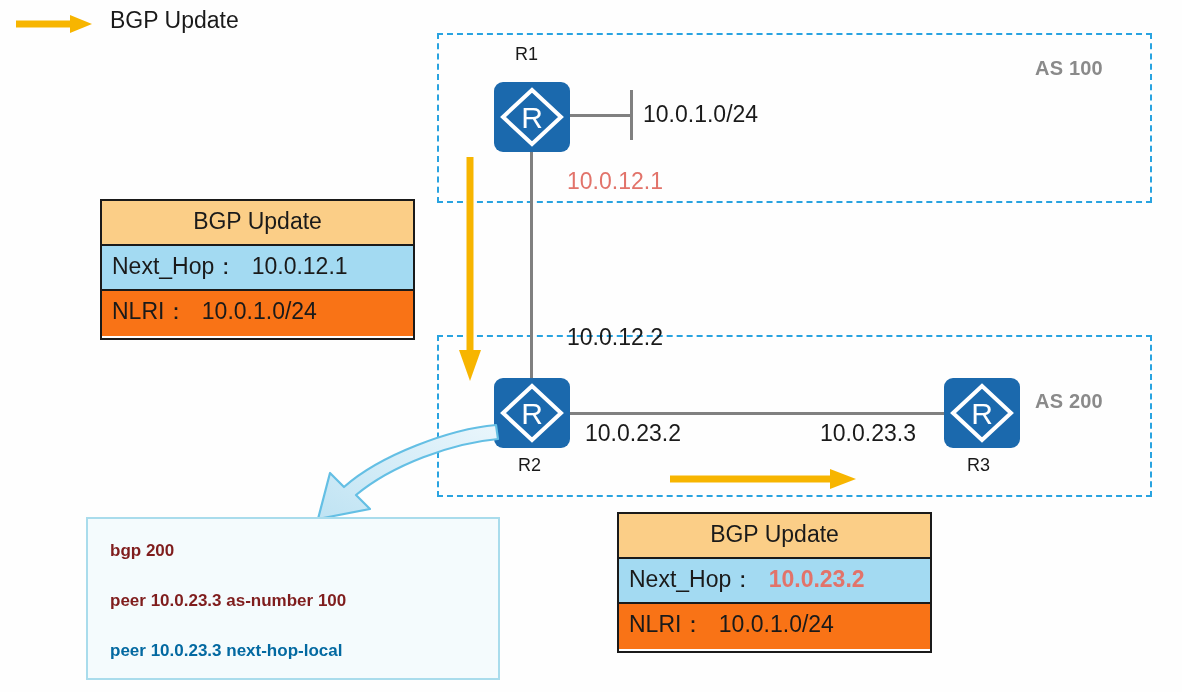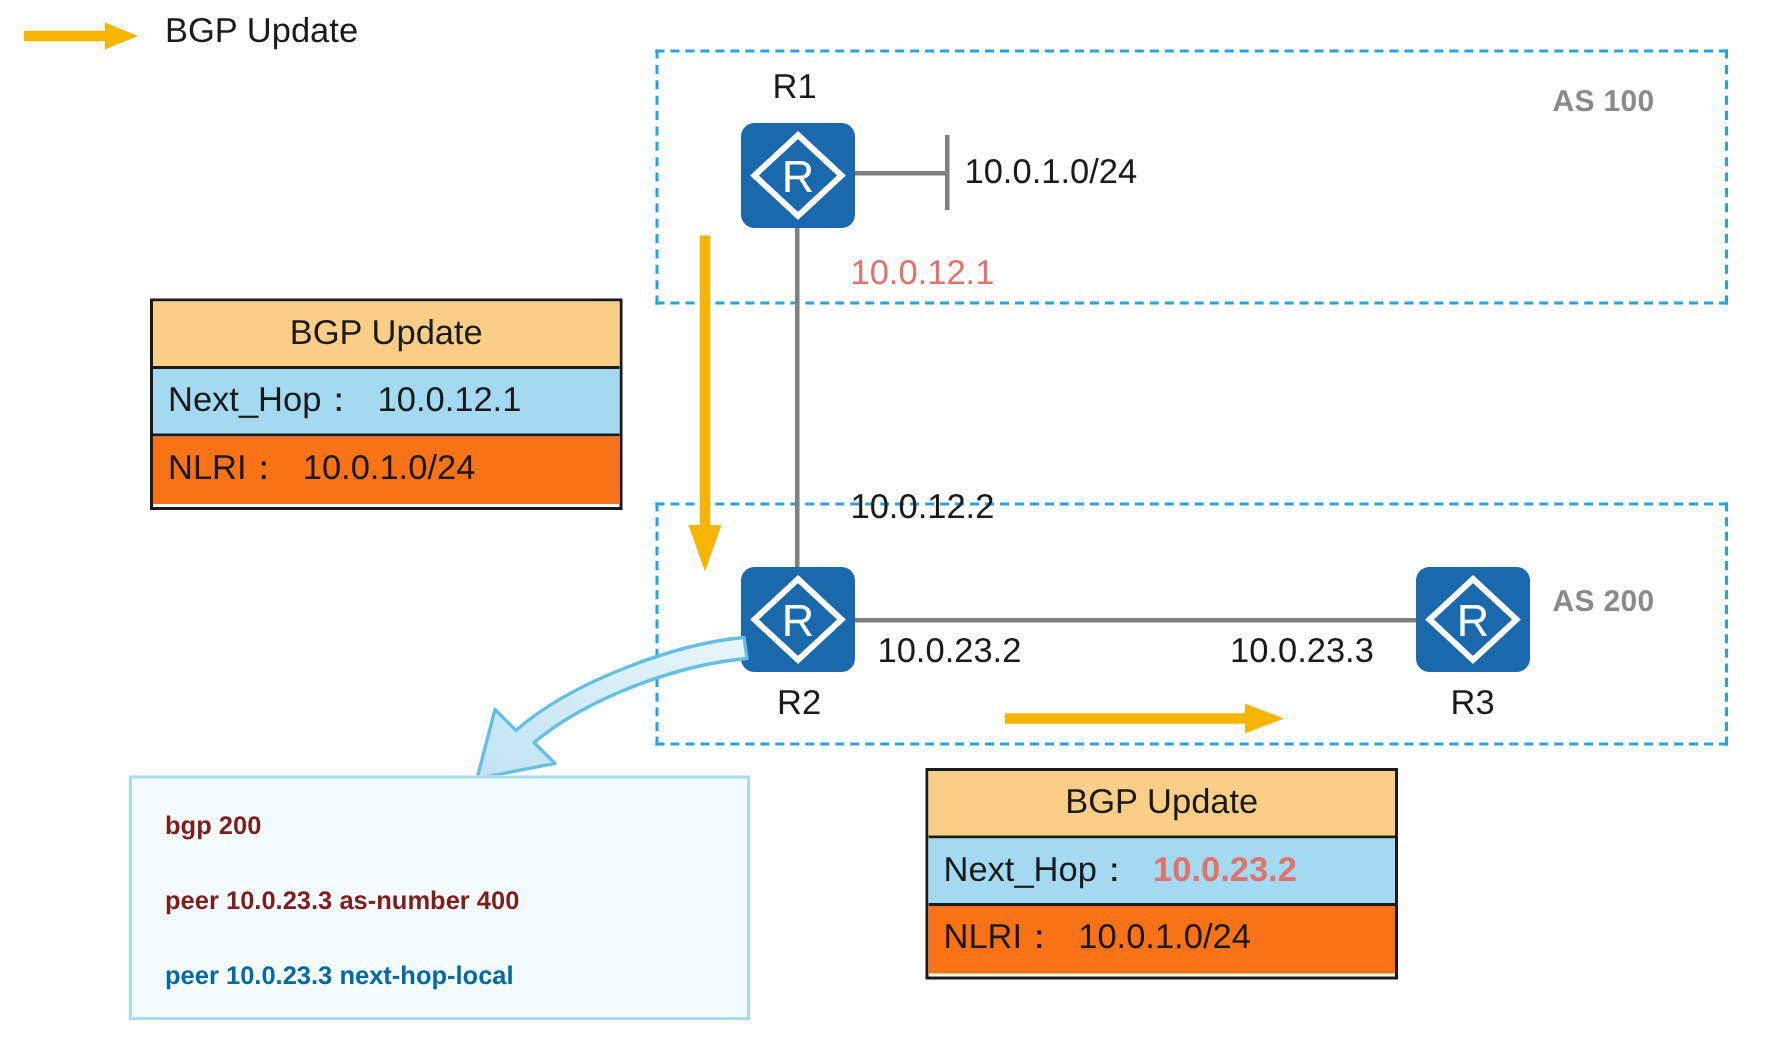--- a/index.html
+++ b/index.html
@@ -35,21 +35,21 @@
 
   
   .router {
     width: 76px;
     height: 70px;
     border-radius: 9px;
     background: #1b69ad;
   }
   .router svg { display: block; }
   .node-label {
-    font-size: 23px;
+    font-size: 18px;
     color: #1a1a1a;
     white-space: nowrap;
   }
 
   
   .link-h { background: #808080; height: 3px; }
   .link-v { background: #808080; width: 3px; }
   .lan-cap { background: #808080; width: 3px; }
 
   
@@ -220,17 +220,17 @@
       <span class="val-red" style="margin-left:8px;">10.0.23.2</span>
     </div>
     <div class="bgp-row bgp-nlri">
       <span>NLRI：</span>
       <span style="margin-left:8px;">10.0.1.0/24</span>
     </div>
   </div>
 
   <div class="abs config-box" style="left:86px; top:517px; width:414px; height:163px;">
     <div class="config-line">bgp 200</div>
-    <div class="config-line">peer 10.0.23.3 as-number 400</div>
+    <div class="config-line">peer 10.0.23.3 as-number 100</div>
     <div class="config-line red">peer 10.0.23.3 next-hop-local</div>
   </div>
 
 </div>
 
 </body></html>

